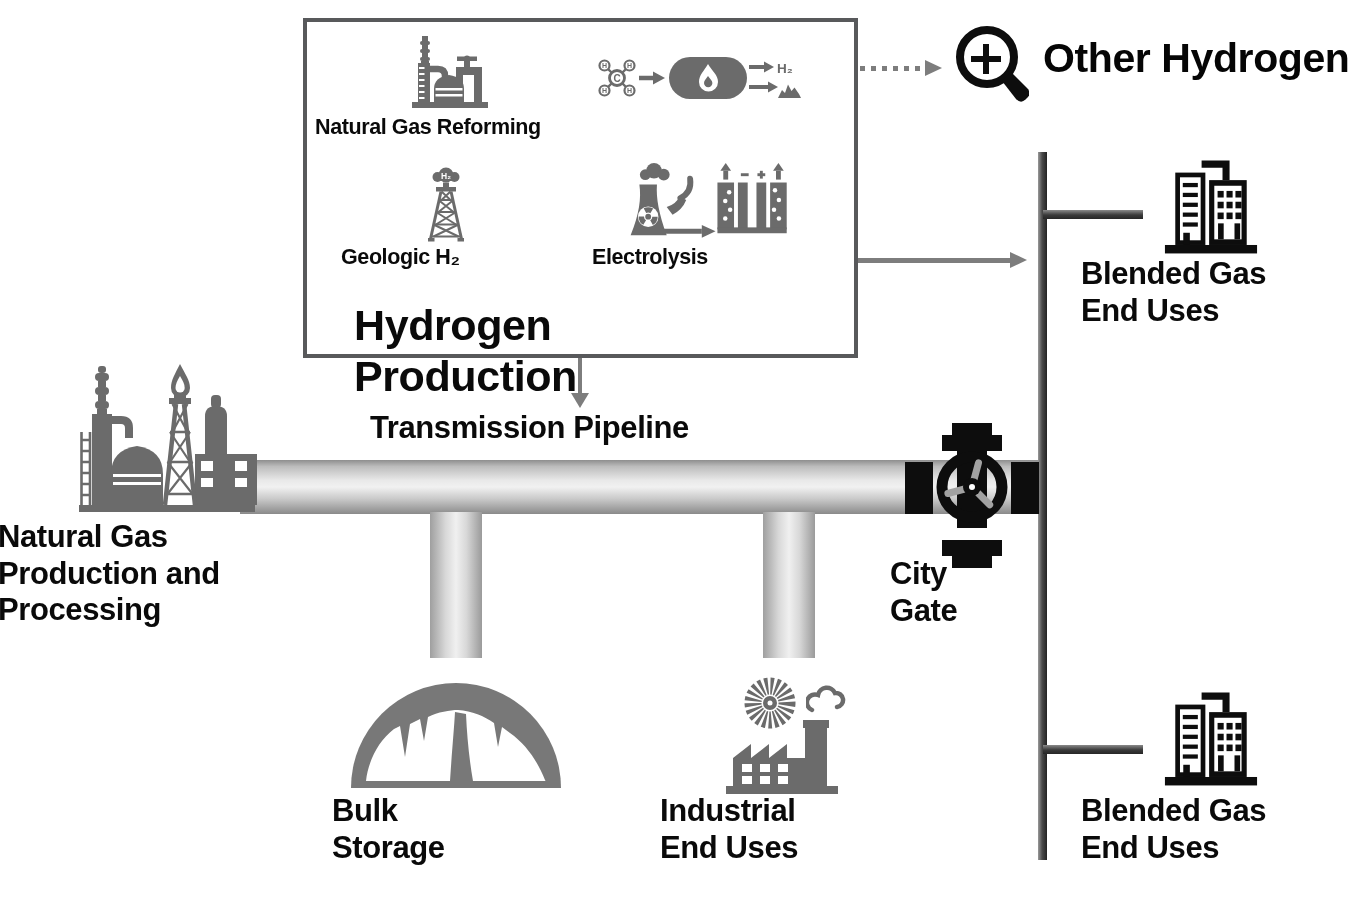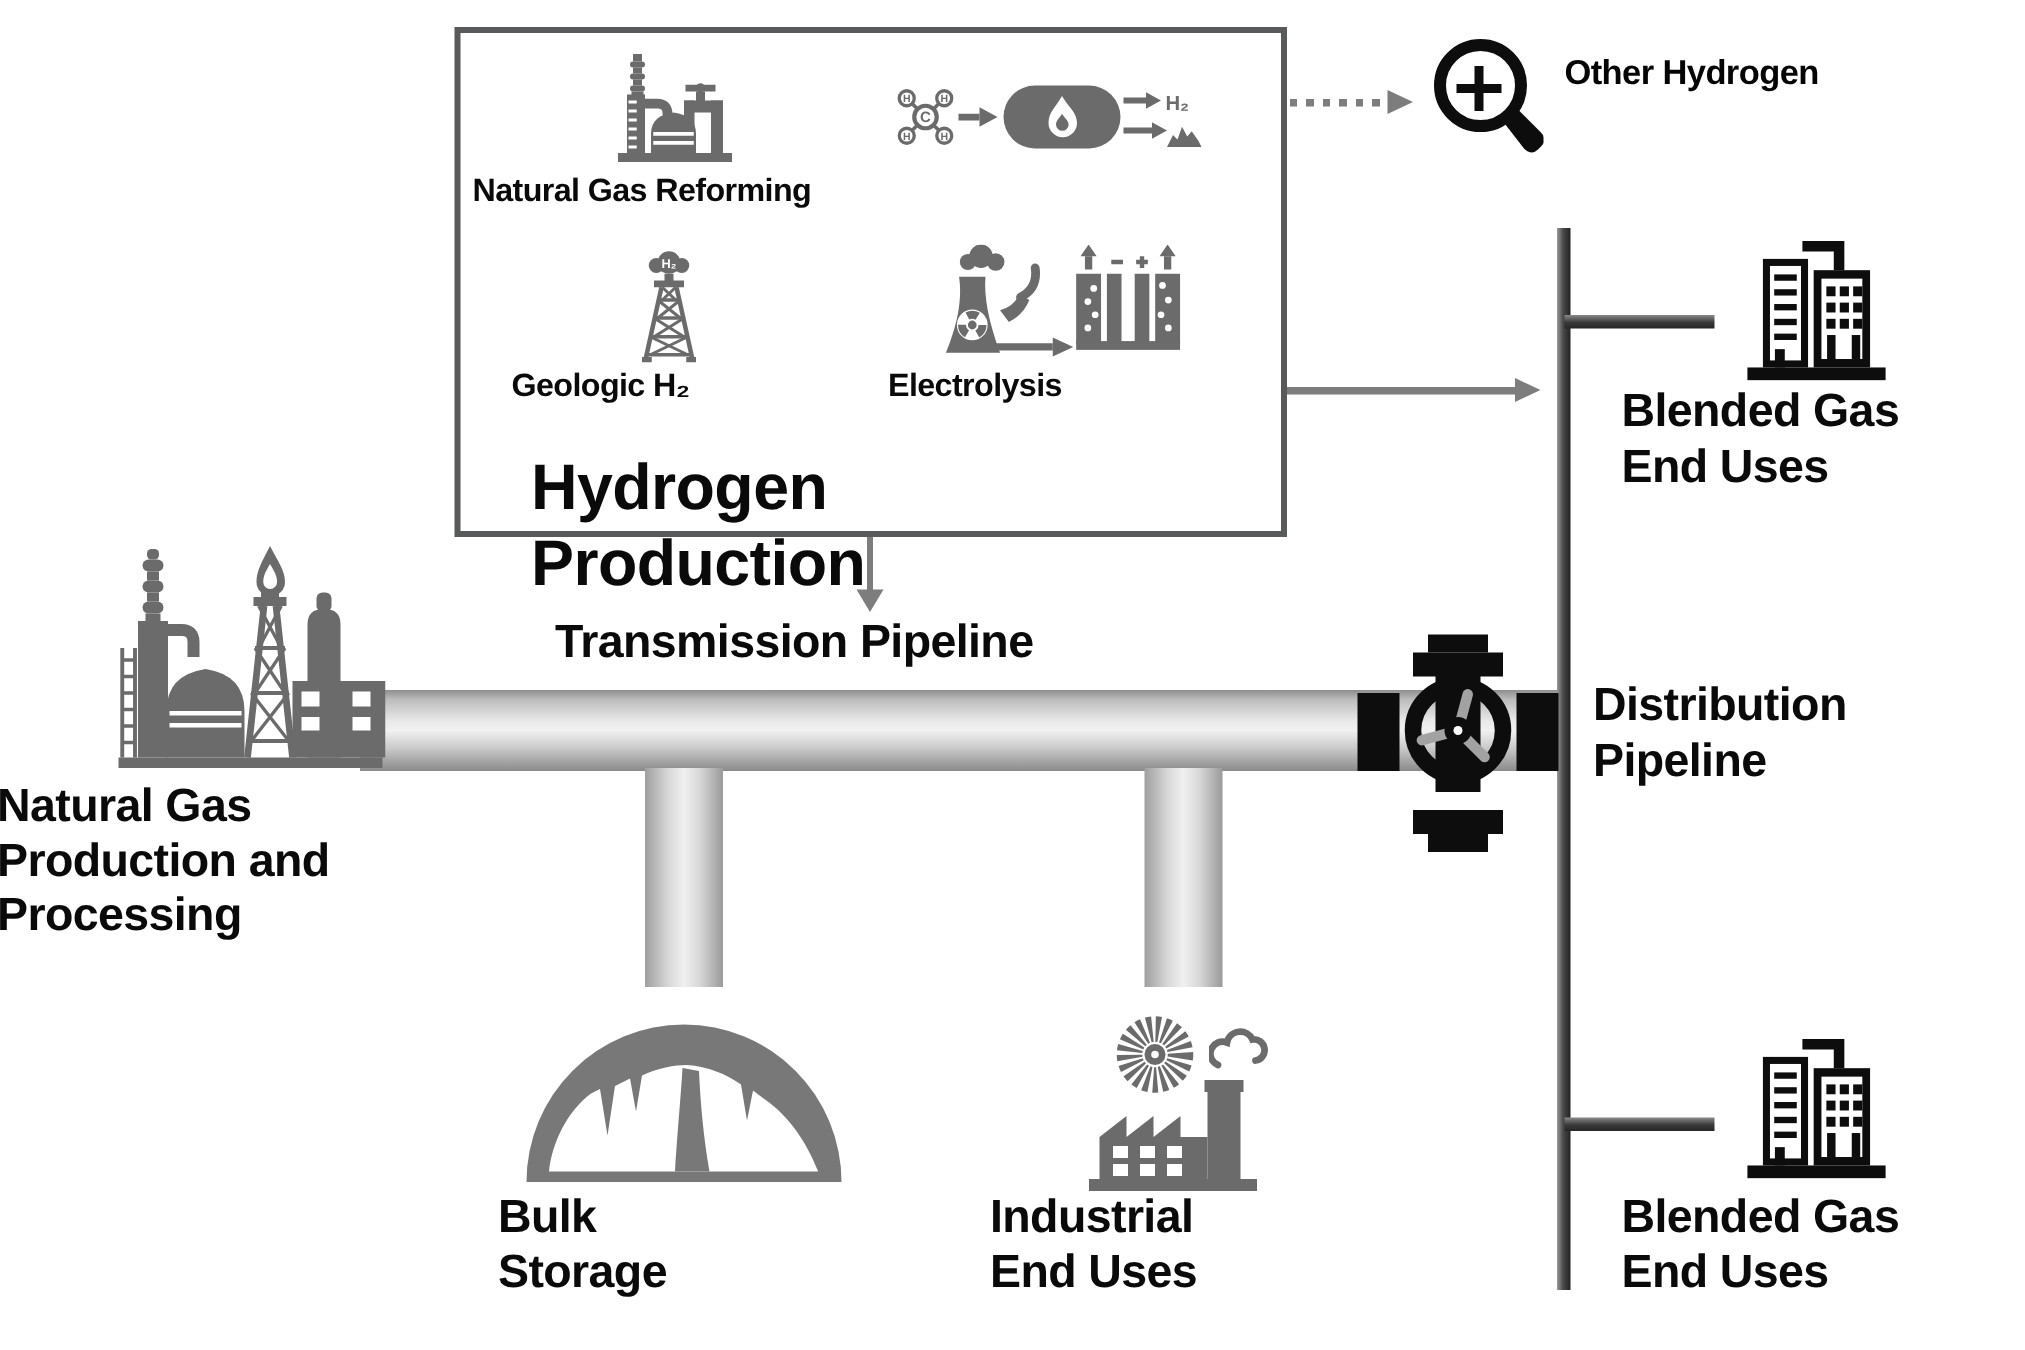--- a/index.html
+++ b/index.html
@@ -179,21 +179,21 @@
 
   <div class="abs dotline" style="left:860px;top:66px;width:66px;"></div>
   <div class="abs arr-right" style="left:925px;top:60px;"></div>
 
   <svg class="abs z2" style="left:953px;top:23px;" width="76" height="86" viewBox="0 0 76 86">
     <circle cx="34" cy="34" r="27" fill="none" stroke="#0d0d0d" stroke-width="8"></circle>
     <line x1="18" y1="36" x2="48" y2="36" stroke="#0d0d0d" stroke-width="6"></line>
     <line x1="33" y1="21" x2="33" y2="51" stroke="#0d0d0d" stroke-width="6"></line>
     <path d="M49 58 L58 49 L74 65 Q79 70 74.5 74.5 L72.5 76.5 Q68 81 63 76 Z" fill="#0d0d0d"></path>
   </svg>
-  <div class="abs lbl left-align" style="left:1043px;top:36px;font-size:23px;line-height:1.1;color:#050505;">
+  <div class="abs lbl left-align" style="left:1043px;top:36px;font-size:41px;line-height:1.1;color:#050505;">
     <span class="line">Other Hydrogen</span>
   </div>
 
   <div class="abs pipeline"></div>
   <div class="abs lbl lbl-lg cx" style="left:580px;top:410px;width:420px;">Transmission Pipeline</div>
 
   <div class="abs vline" style="left:578px;top:358px;height:36px;"></div>
   <div class="abs arr-down" style="left:571px;top:393px;"></div>
 
   <div class="abs hline" style="left:858px;top:258px;width:153px;"></div>
@@ -300,28 +300,28 @@
     </g>
     <circle cx="70" cy="67" r="30" fill="none" stroke="#0d0d0d" stroke-width="11"></circle>
     <g stroke="#a2a2a2" stroke-width="7" stroke-linecap="round">
       <line x1="70" y1="67" x2="76.5" y2="42.9"></line>
       <line x1="70" y1="67" x2="45.9" y2="73.5"></line>
       <line x1="70" y1="67" x2="87.7" y2="84.7"></line>
     </g>
     <circle cx="70" cy="67" r="9" fill="#0d0d0d"></circle>
     <circle cx="70" cy="67" r="3" fill="#fff"></circle>
   </svg>
+  <div class="abs lbl lbl-lg cx" style="left:970px;top:556px;width:160px;">
+    <span class="line">City</span>
+    <span class="line">Gate</span>
+  </div>
 
   <div class="abs dist-bar"></div>
   <div class="abs tick" style="top:210px;"></div>
   <div class="abs tick" style="top:745px;"></div>
-  <div class="abs lbl lbl-lg left-align" style="left:1062px;top:452px;">
-    <span class="line">Distribution</span>
-    <span class="line">Pipeline</span>
-  </div>
 
   <svg class="abs z2" style="left:1164px;top:157px;" width="94" height="97" viewBox="0 0 100 102">
     <g fill="#0d0d0d">
       <rect x="1" y="93" width="98" height="9"></rect>
       <rect x="12" y="16" width="32" height="77"></rect>
     </g>
     <rect x="17" y="21" width="22" height="67" fill="#fff"></rect>
     <g fill="#0d0d0d">
       <rect x="20" y="27" width="16" height="4.5"></rect>
         <rect x="20" y="37.5" width="16" height="4.5"></rect>

